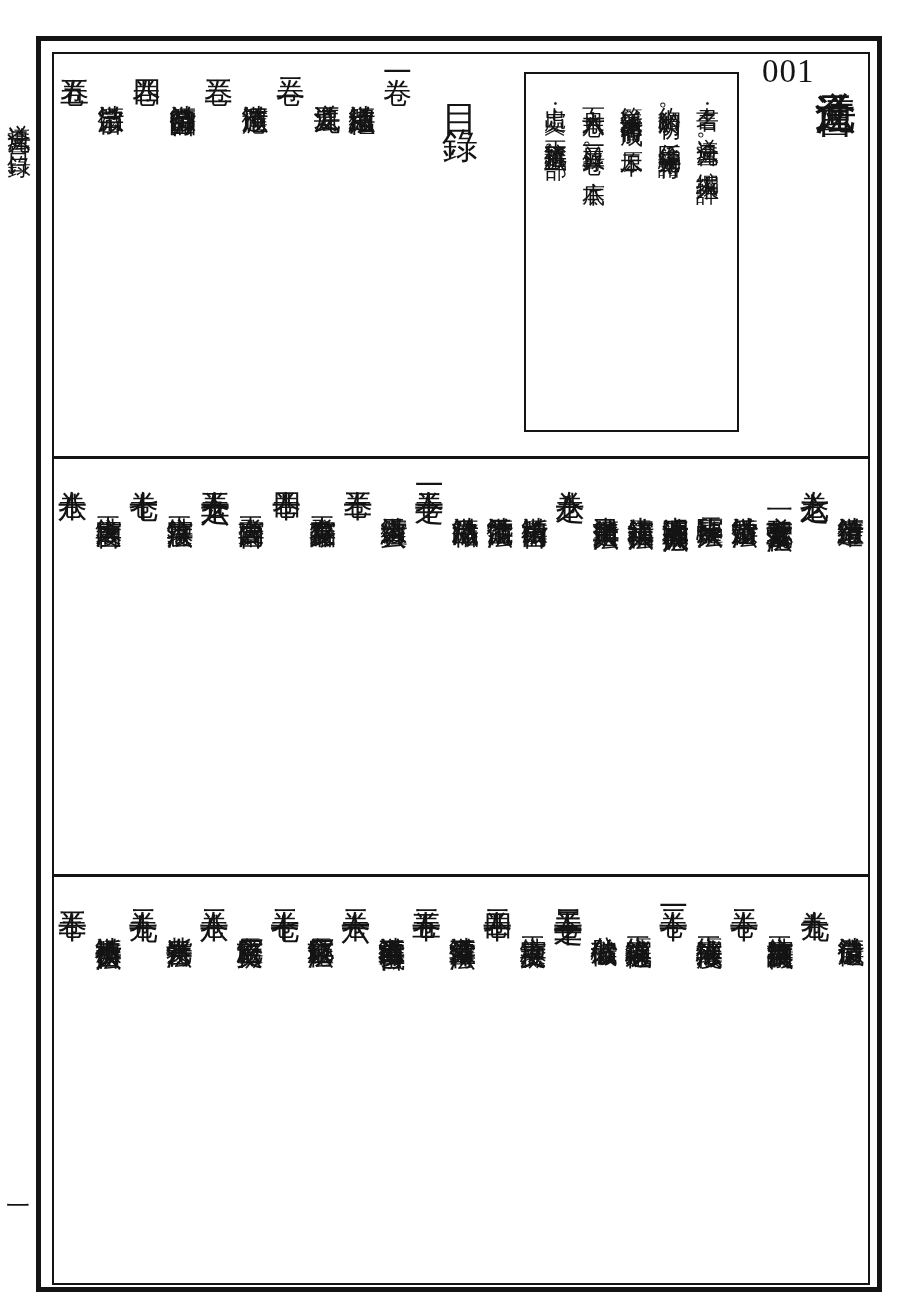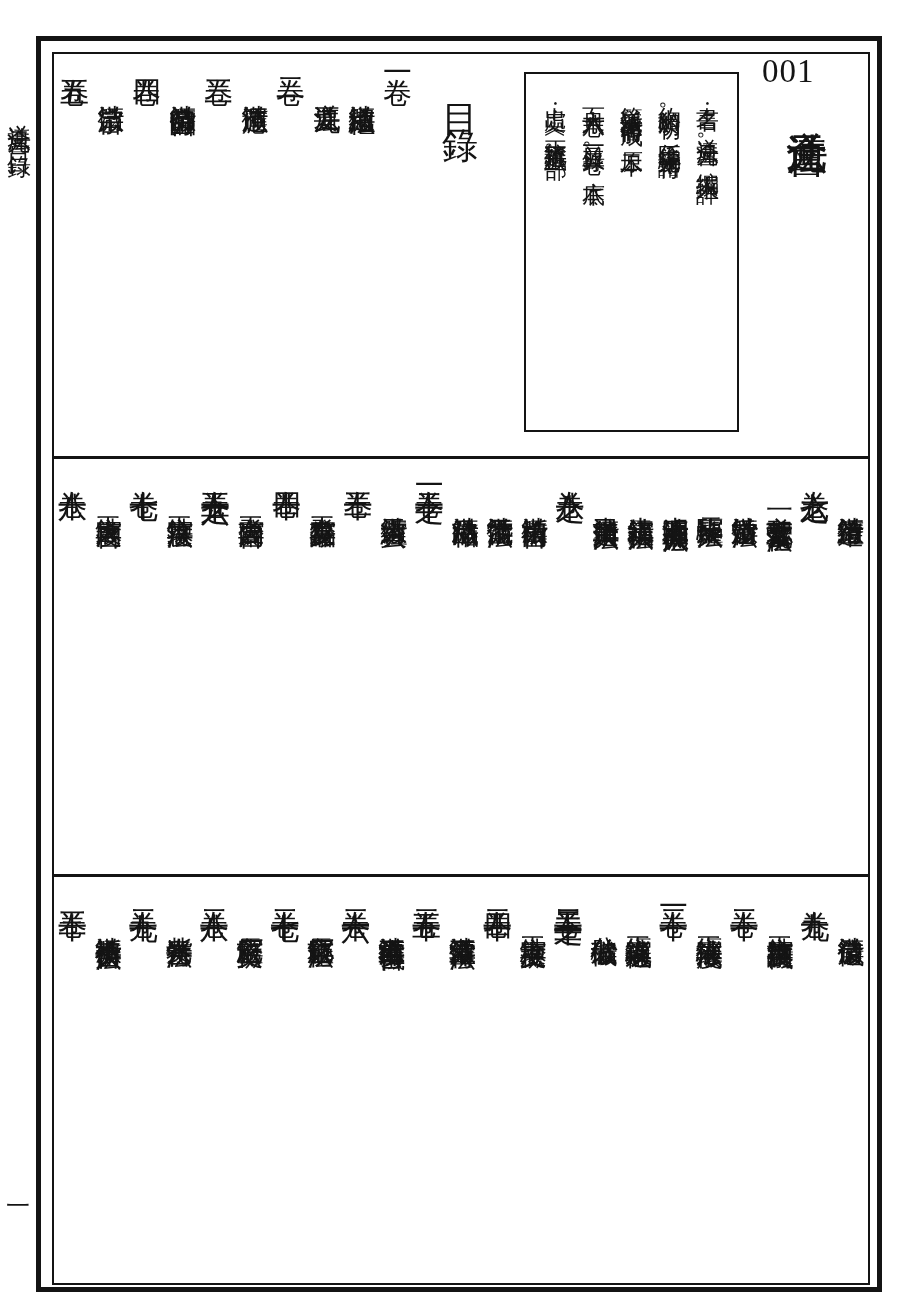--- a/index.html
+++ b/index.html
@@ -41,21 +41,21 @@
     display:flex;flex-direction:column;align-items:center;gap:20px;
     font-size:24px;
   }
   .margin-label .vert{letter-spacing:2px;}
   .page-number{
     position:absolute;left:6px;top:1190px;font-size:24px;
   }
   
   .title-block{
     position:absolute;left:762px;top:52px;width:66px;
-    display:flex;flex-direction:column;
+    display:flex;flex-direction:row;
   }
   .serial{
     font-size:33px;letter-spacing:1px;line-height:1.2;
   }
   .book-title{
     font-size:42px;letter-spacing:1px;margin-top:7px;
   }
   
   .note-box{
     position:absolute;left:524px;top:72px;width:215px;height:360px;

